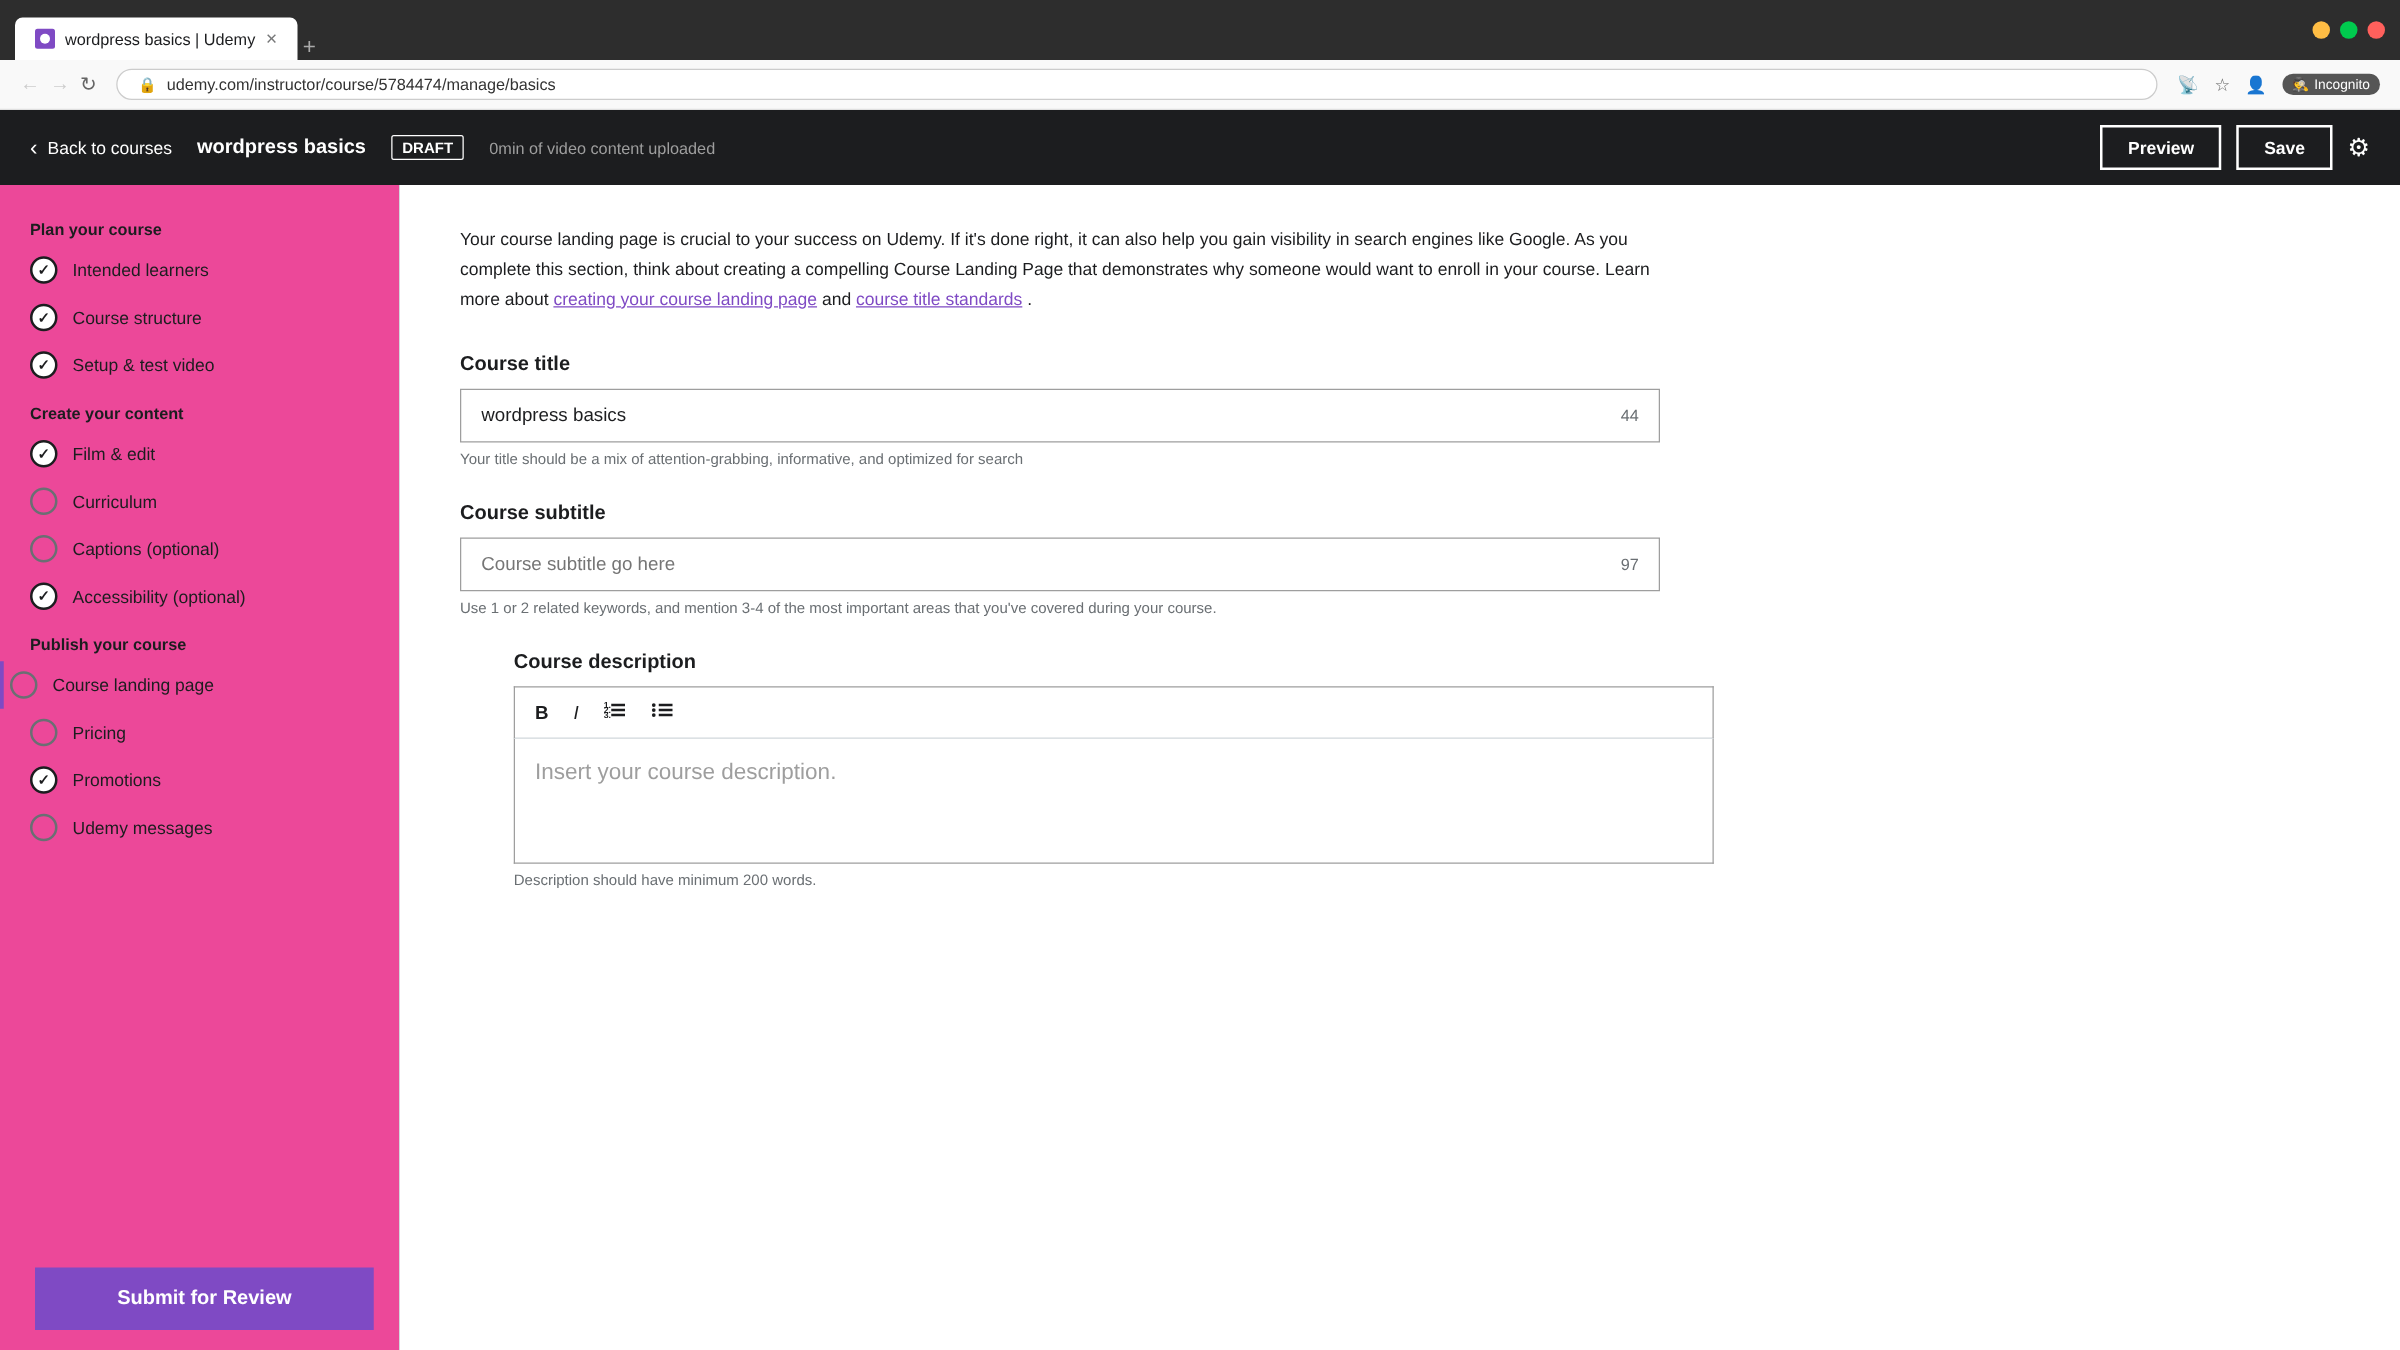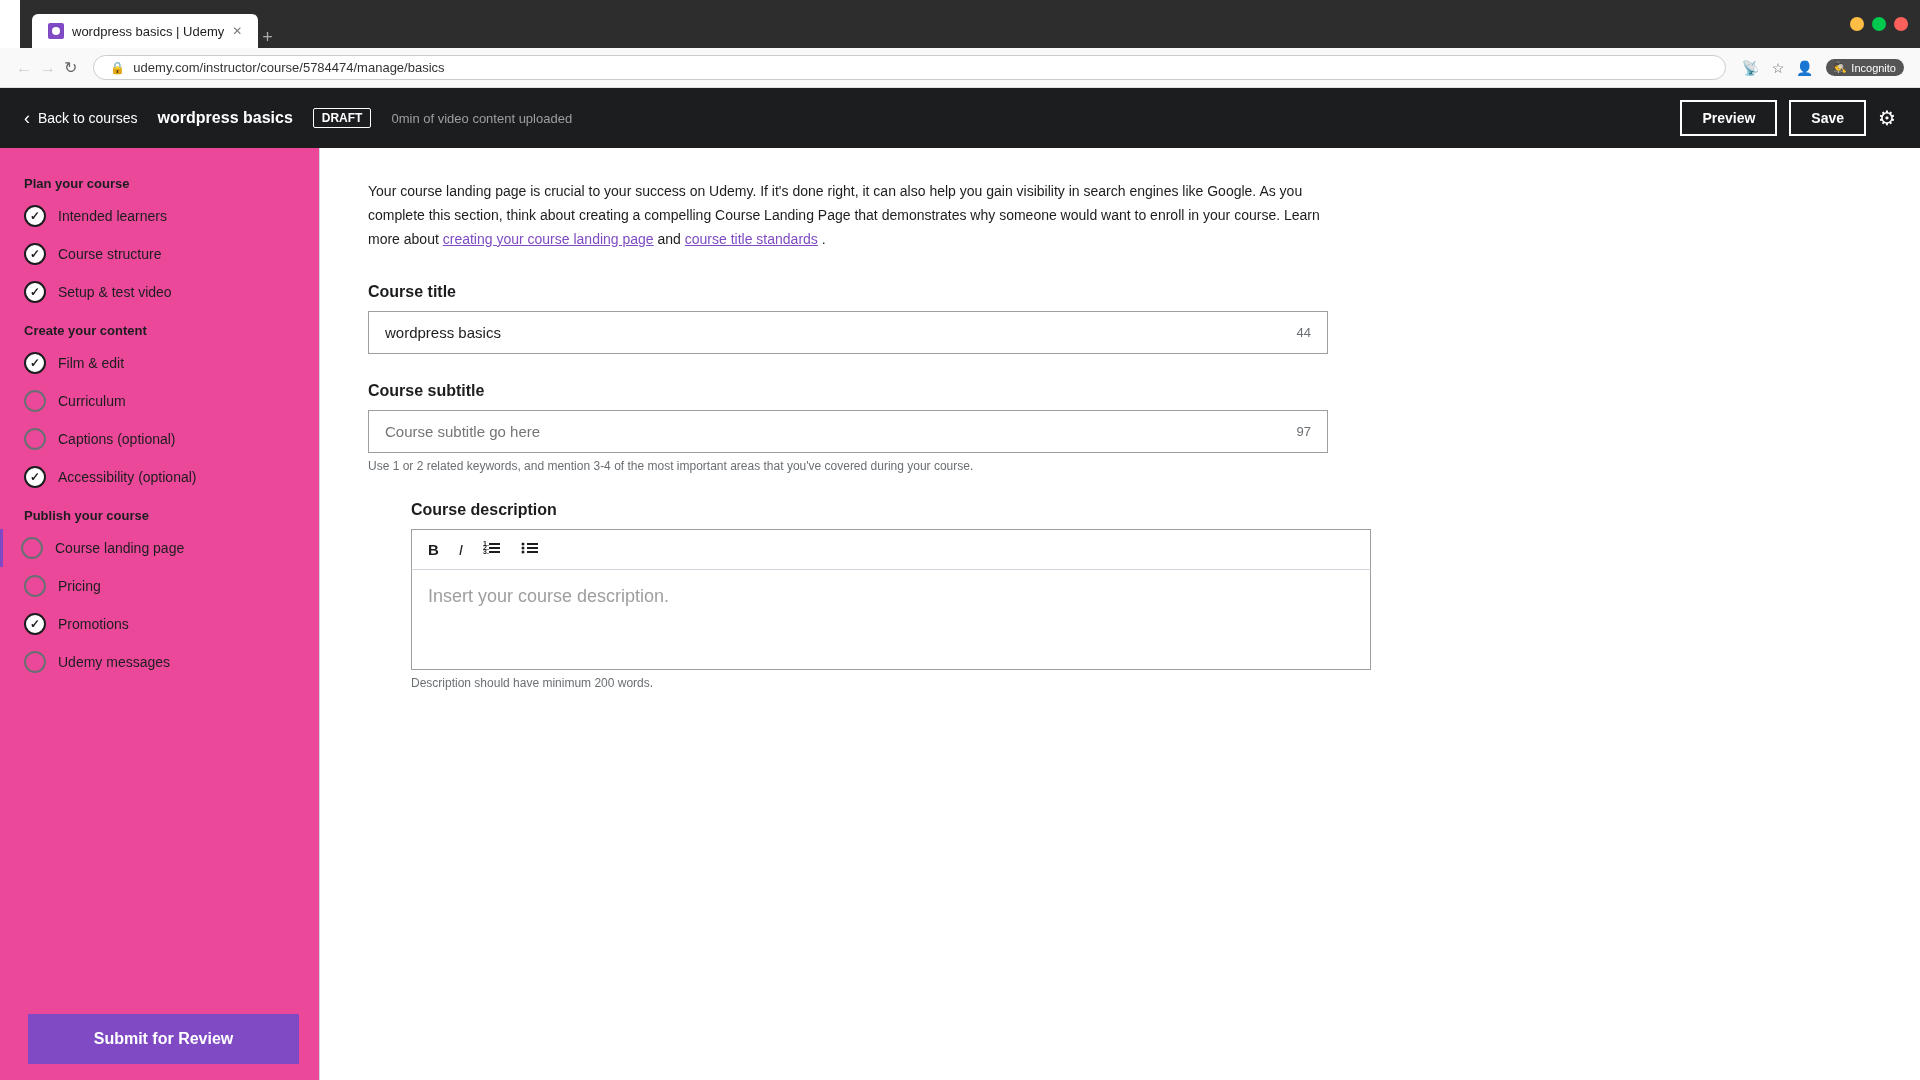--- a/index.html
+++ b/index.html
@@ -6,21 +6,20 @@
     body { font-family: -apple-system, BlinkMacSystemFont, "Segoe UI", sans-serif; background: #fff; color: #1c1d1f; font-size: 14px; }
 
     
     .browser-chrome {
       background: #2d2d2d;
       height: 48px;
       display: flex;
       align-items: center;
       padding: 0 12px;
       gap: 8px;
-      margin-left: 20px;
     }
     .browser-tabs {
       display: flex;
       align-items: flex-end;
       height: 100%;
       flex: 1;
     }
     .browser-tab {
       background: #3c3c3c;
       color: #fff;
@@ -151,21 +150,21 @@
     }
     .sidebar-item {
       display: flex;
       align-items: center;
       gap: 12px;
       padding: 8px 24px;
       cursor: pointer;
       font-size: 14px;
       color: #1c1d1f;
     }
-    .sidebar-item.active { border-left: 3px solid #7f4ac4; padding-left: 18px; text-align: center; }
+    .sidebar-item.active { border-left: 3px solid #7f4ac4; padding-left: 5px; text-align: center; }
     .check-circle {
       width: 22px;
       height: 22px;
       border-radius: 50%;
       border: 2px solid #ccc;
       display: flex;
       align-items: center;
       justify-content: center;
       flex-shrink: 0;
     }
@@ -386,20 +385,21 @@
       <a style="color:#7f4ac4;text-decoration:underline;cursor:pointer;">course title standards</a>
       <span>.</span>
     </p>
 
     <div class="field-section">
       <div class="field-label">Course title</div>
       <div class="field-input">
         <input type="text" value="wordpress basics" style="">
         <span class="char-count">44</span>
       </div>
+      <div class="field-hint">Your title should be a mix of attention-grabbing, informative, and optimized for search</div>
     </div>
 
     <div class="field-section">
       <div class="field-label">Course subtitle</div>
       <div class="field-input">
         <input type="text" placeholder="Course subtitle go here" style="">
         <span class="char-count">97</span>
       </div>
       <div class="field-hint">Use 1 or 2 related keywords, and mention 3-4 of the most important areas that you've covered during your course.</div>
     </div>

